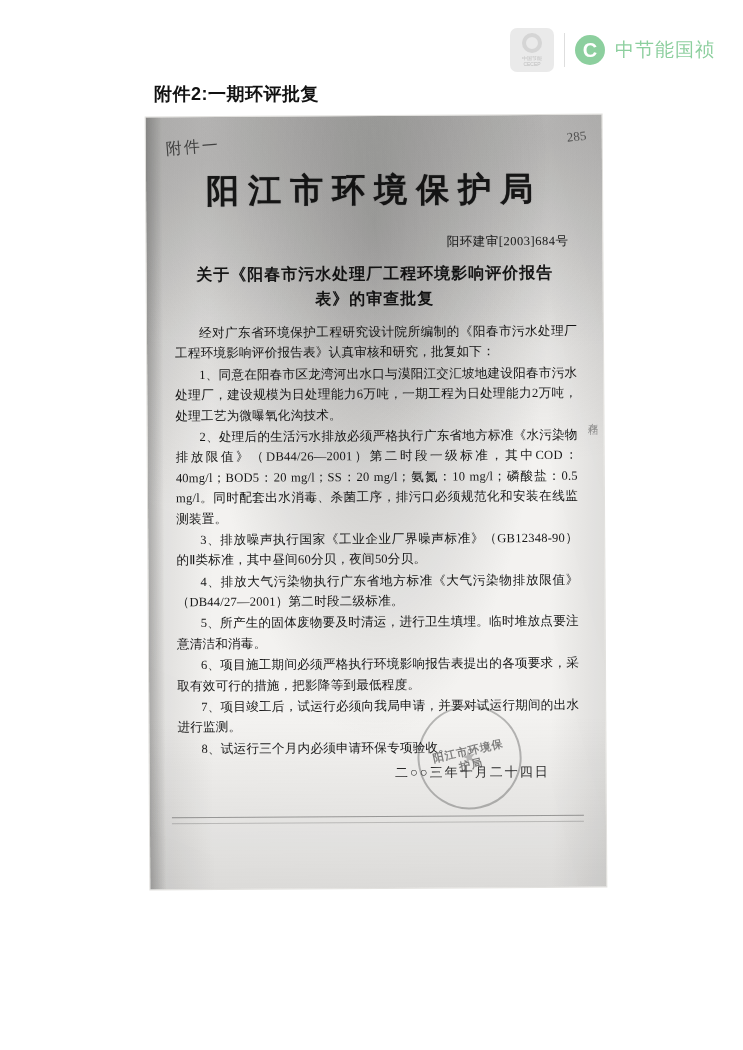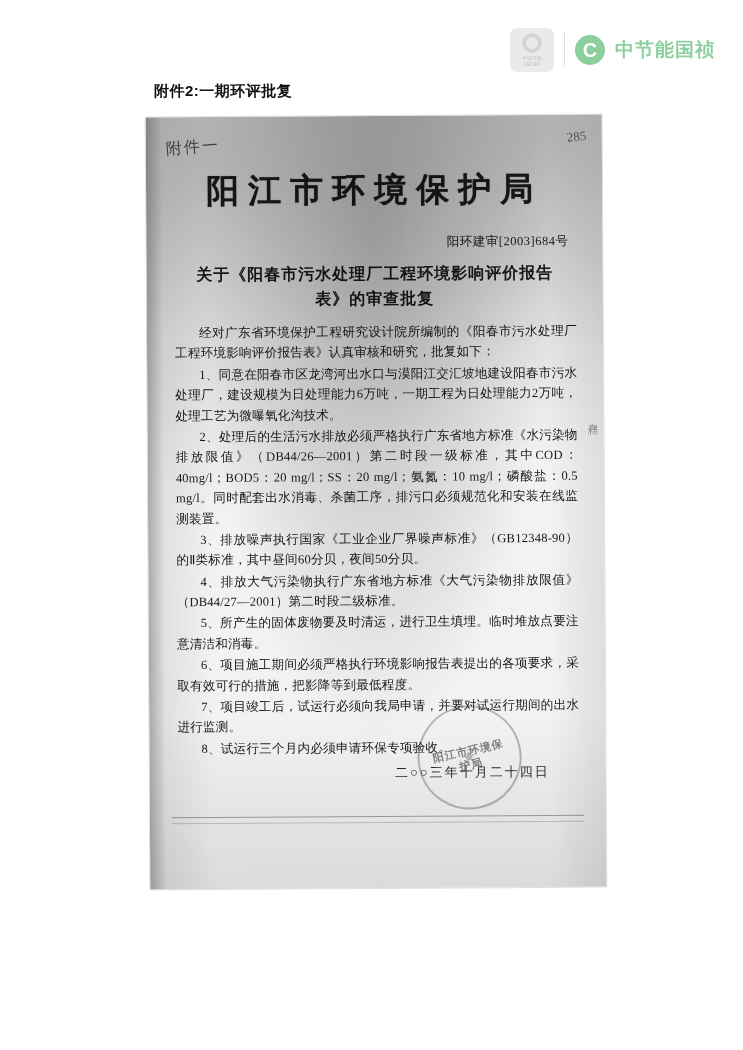--- a/index.html
+++ b/index.html
@@ -63,31 +63,31 @@
     font-size: 20px;
     font-weight: bold;
     display: flex;
     align-items: center;
     justify-content: center;
     font-family: "Liberation Sans", sans-serif;
   }
   .logo-text {
     font-family: "Liberation Sans", sans-serif;
     font-size: 19px;
-    font-weight: bold;
+    font-weight: normal;
     color: #2fa84f;
     letter-spacing: 1px;
   }
 
   
   .caption {
     position: absolute;
     left: 135px;
     top: 82px;
-    font-size: 15px;
+    font-size: 18px;
     font-weight: bold;
     font-family: "Liberation Sans", sans-serif;
     letter-spacing: 0.5px;
     padding-left: 19px;
   }
 
   
   .scan {
     position: absolute;
     left: 148px;

